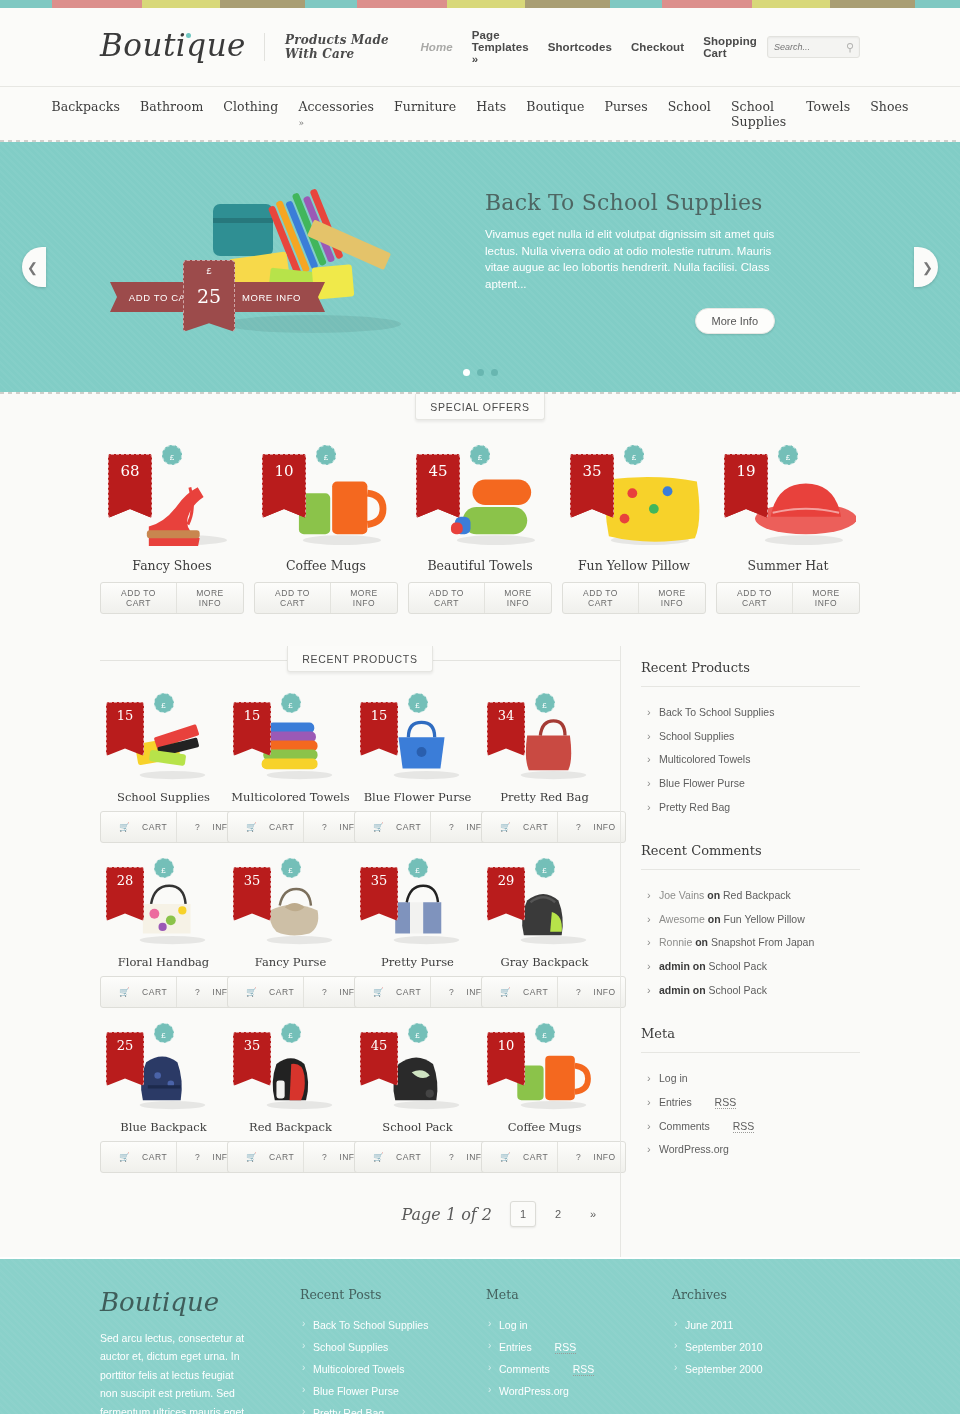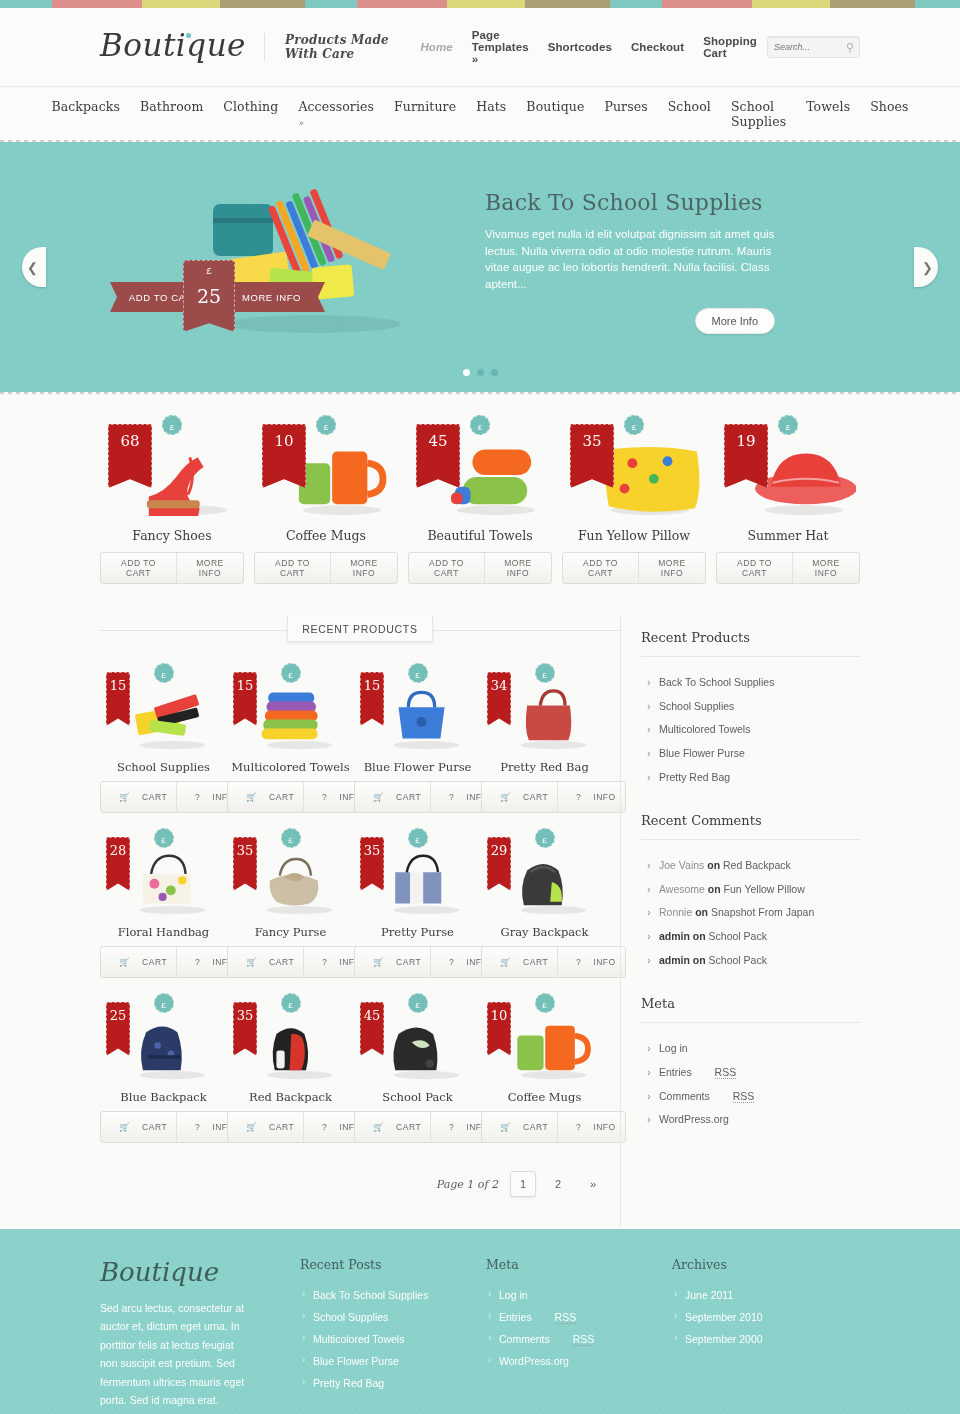--- a/index.html
+++ b/index.html
@@ -175,26 +175,26 @@
   .main { display: flex; }
   .col-left { width: 520px; padding-bottom: 30px; }
   .col-right {
     width: 240px; border-left: 1px solid #e6e6e2; padding-left: 20px; padding-top: 14px;
     min-height: 520px;
   }
   .grid { display: flex; flex-wrap: wrap; padding-top: 26px; }
   .gcell { width: 127px; text-align: center; margin-bottom: 24px; }
   .gcell .prod-media { height: 82px; }
   .gcell .prod-photo { left: 24px; top: 4px; width: 92px; height: 74px; }
-  .gcell .tag { width: 24px; height: 54px; left: 6px; }
+  .gcell .tag { width: 38px; height: 54px; left: 6px; }
   .gcell .tag .amt { font-size: 13px; margin-top: 5px; }
   .gcell .prod-name { font-size: 11.5px; margin-top: 6px; margin-bottom: 7px; }
 
   .pagination { display: flex; justify-content: flex-end; align-items: center; gap: 9px; padding-right: 14px; margin-top: 4px; }
-  .page-of { font-family: "DejaVu Serif", serif; font-style: italic; font-size: 11px; color: #5a5a5a; margin-right: 2px; }
+  .page-of { font-family: "DejaVu Serif", serif; font-style: italic; font-size: 16px; color: #5a5a5a; margin-right: 9px; }
   .pg {
     min-width: 26px; height: 26px; display: flex; align-items: center; justify-content: center;
     font-size: 11px; color: #5c5c5c;
   }
   .pg.active { background: #fbfbf9; border: 1px solid #dcdcd7; border-radius: 3px; box-shadow: 0 1px 2px rgba(0,0,0,.08); }
 
   
   .widget { margin-bottom: 24px; }
   .widget-title {
     font-family: "DejaVu Serif", serif; font-size: 13px; color: #3b3b3b;
@@ -352,20 +352,23 @@
       <div class="dots" id="sliderDots">
           <span class="dot active"></span>
           <span class="dot"></span>
           <span class="dot"></span>
         </div>
     </div>
   </div>
   <div class="dashed-line"></div>
 
   <div class="offers-wrap">
+    <div class="section-head">
+      <span class="tab-label">SPECIAL OFFERS</span>
+    </div>
     <div class="container">
       <div class="offers" id="offersList">
           <div class="offer"><div class="prod-media">
               <div class="tag-hole"><span class="cur2">£</span></div>
               <div class="tag">
                 <span class="cur"></span>
                 <span class="amt">68</span>
               </div>
               <div class="prod-photo"><svg width="110" height="88" viewBox="0 0 110 90">
                   <ellipse cx="58" cy="84" rx="40" ry="5" fill="rgba(0,0,0,.08)"></ellipse>

